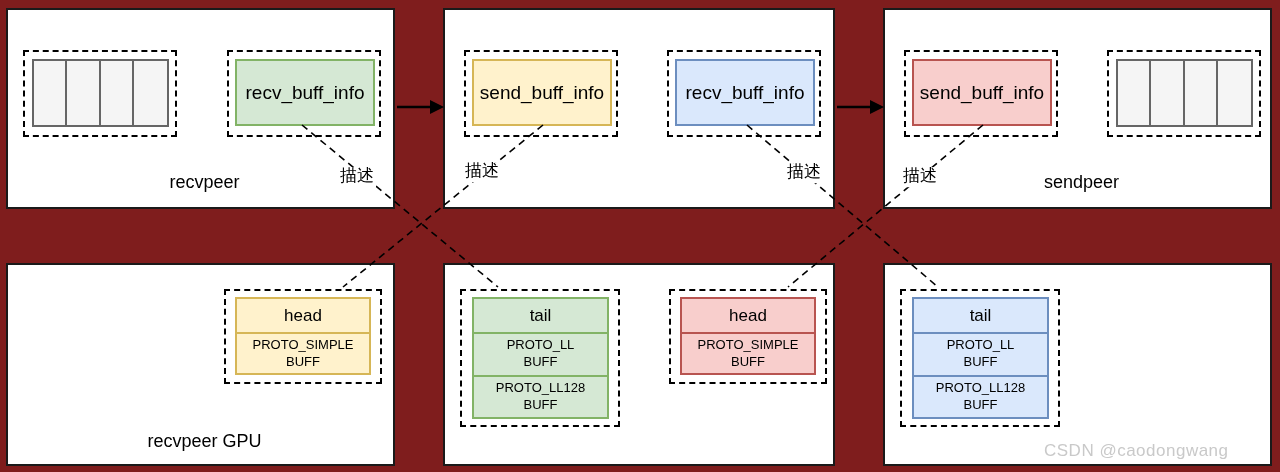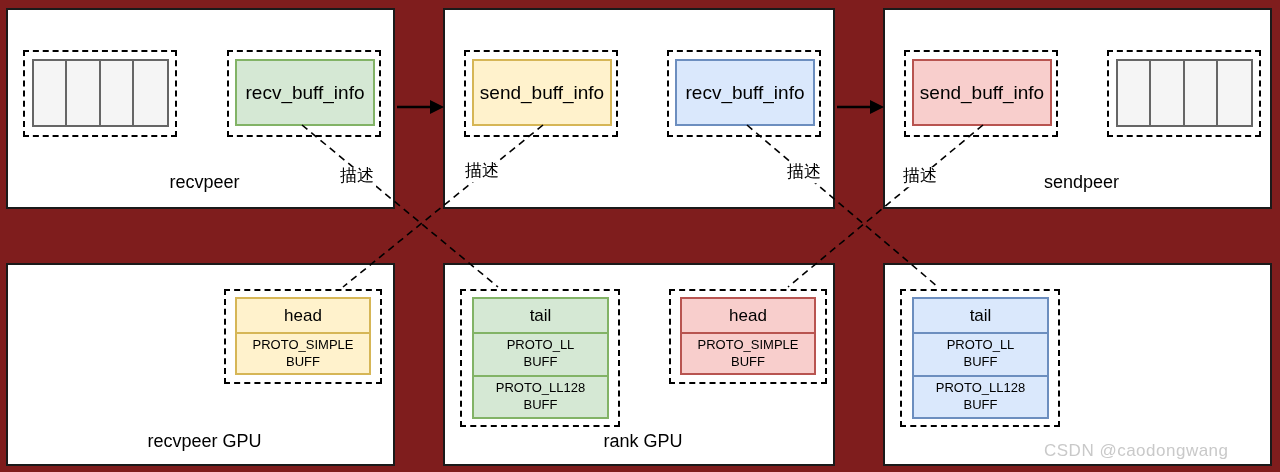--- a/index.html
+++ b/index.html
@@ -127,21 +127,20 @@
     </div>
     <div class="dashed-box" style="left:224px;top:24px;width:158px;height:95px;">
       <div class="stack-box red head-box">
         <div class="stack-title">head</div>
         <div class="stack-row">
           <span>PROTO_SIMPLE</span>
           <span>BUFF</span>
         </div>
       </div>
     </div>
-    <div class="panel-label bot-label">rank GPU</div>
   </div>
 
   <div class="panel" style="left:883px;top:263px;width:389px;height:203px;">
     <div class="dashed-box" style="left:15px;top:24px;width:160px;height:138px;">
       <div class="stack-box blue tail-box">
         <div class="stack-title">tail</div>
         <div class="stack-row">
           <span>PROTO_LL</span>
           <span>BUFF</span>
         </div>

